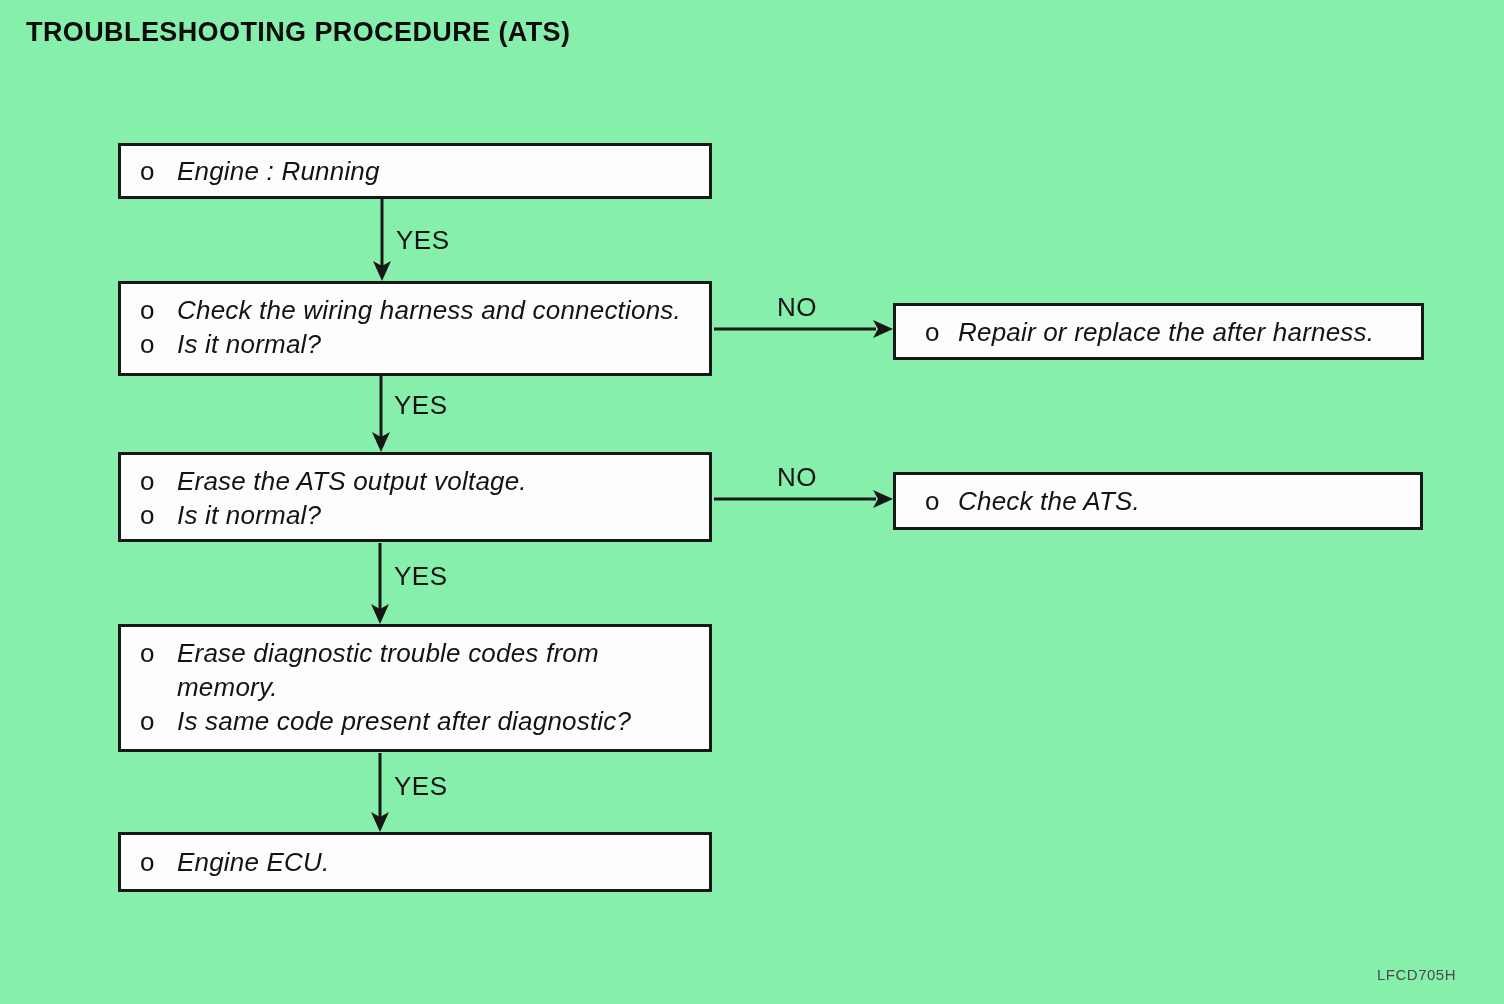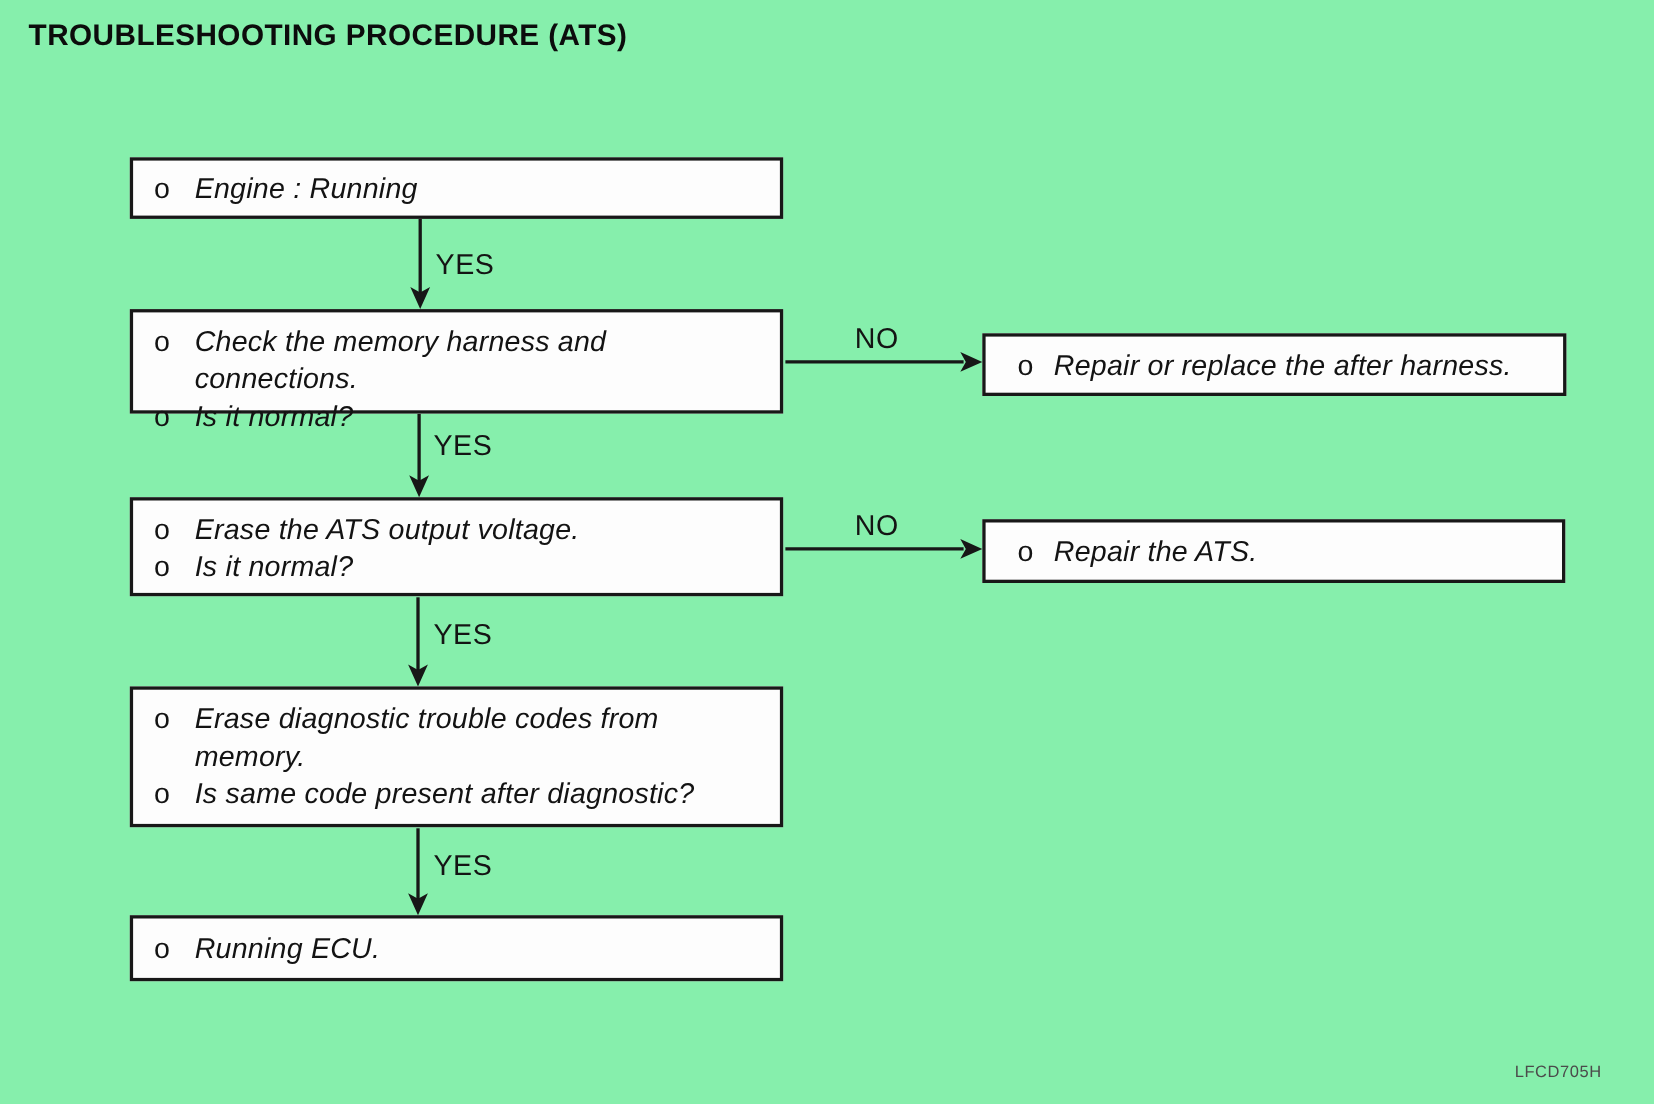--- a/index.html
+++ b/index.html
@@ -115,21 +115,21 @@
   <div class="node step center" style="left:118px; top:143px; width:594px; height:56px;">
     <div class="item">
       <span class="bullet">o</span>
       <span class="txt">Engine : Running</span>
     </div>
   </div>
 
   <div class="node step" style="left:118px; top:281px; width:594px; height:95px;">
     <div class="item">
       <span class="bullet">o</span>
-      <span class="txt">Check the memory harness and connections.</span>
+      <span class="txt">Check the wiring harness and connections.</span>
     </div>
     <div class="item">
       <span class="bullet">o</span>
       <span class="txt">Is it normal?</span>
     </div>
   </div>
 
   <div class="node remedy" style="left:893px; top:303px; width:531px; height:57px;">
     <div class="item">
       <span class="bullet">o</span>
@@ -144,37 +144,37 @@
     </div>
     <div class="item">
       <span class="bullet">o</span>
       <span class="txt">Is it normal?</span>
     </div>
   </div>
 
   <div class="node remedy" style="left:893px; top:472px; width:530px; height:58px;">
     <div class="item">
       <span class="bullet">o</span>
-      <span class="txt">Repair the ATS.</span>
+      <span class="txt">Check the ATS.</span>
     </div>
   </div>
 
   <div class="node step" style="left:118px; top:624px; width:594px; height:128px;">
     <div class="item">
       <span class="bullet">o</span>
       <span class="txt">Erase diagnostic trouble codes from memory.</span>
     </div>
     <div class="item">
       <span class="bullet">o</span>
       <span class="txt">Is same code present after diagnostic?</span>
     </div>
   </div>
 
   <div class="node step center" style="left:118px; top:832px; width:594px; height:60px;">
     <div class="item">
       <span class="bullet">o</span>
-      <span class="txt">Running ECU.</span>
+      <span class="txt">Engine ECU.</span>
     </div>
   </div>
 
   <span class="figure-code">LFCD705H</span>
 
 </div>
 
 </body></html>

